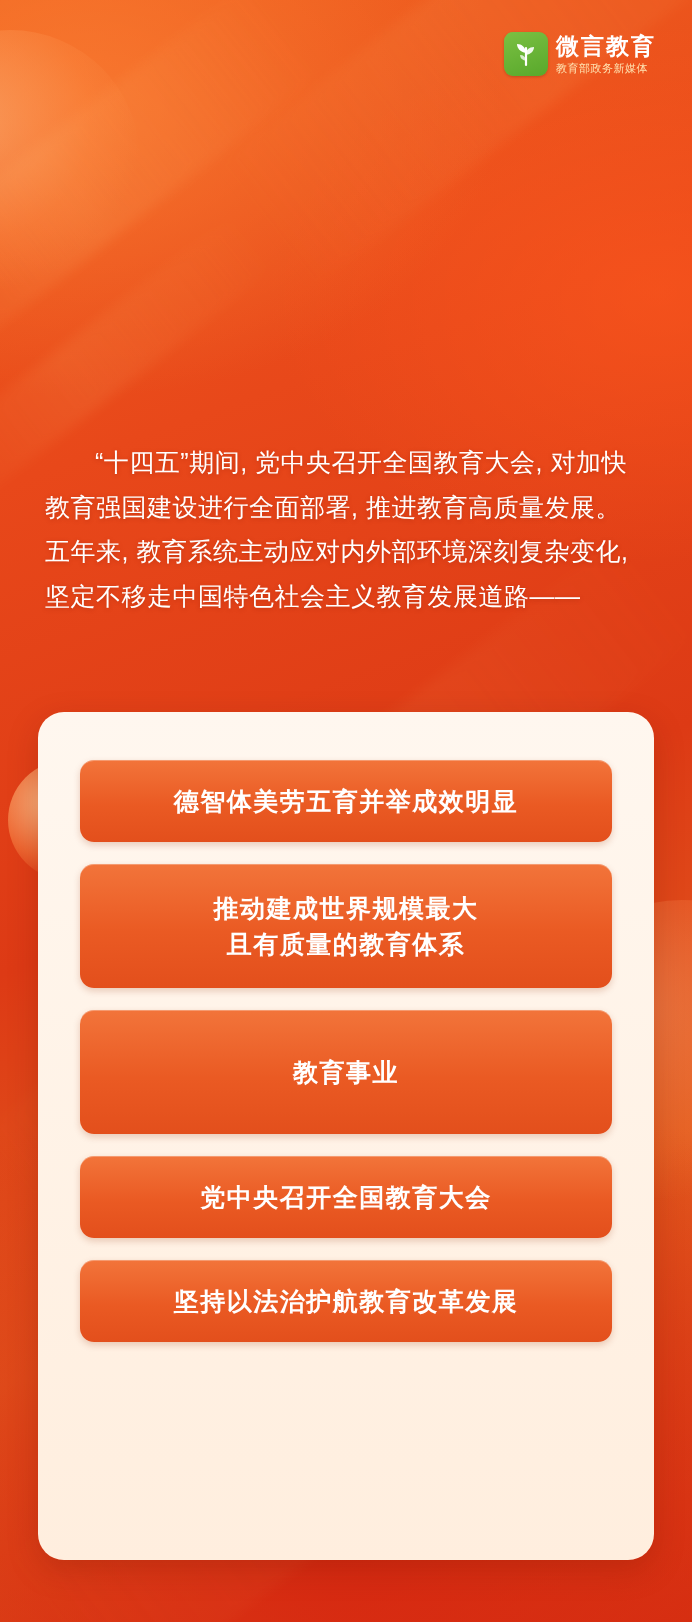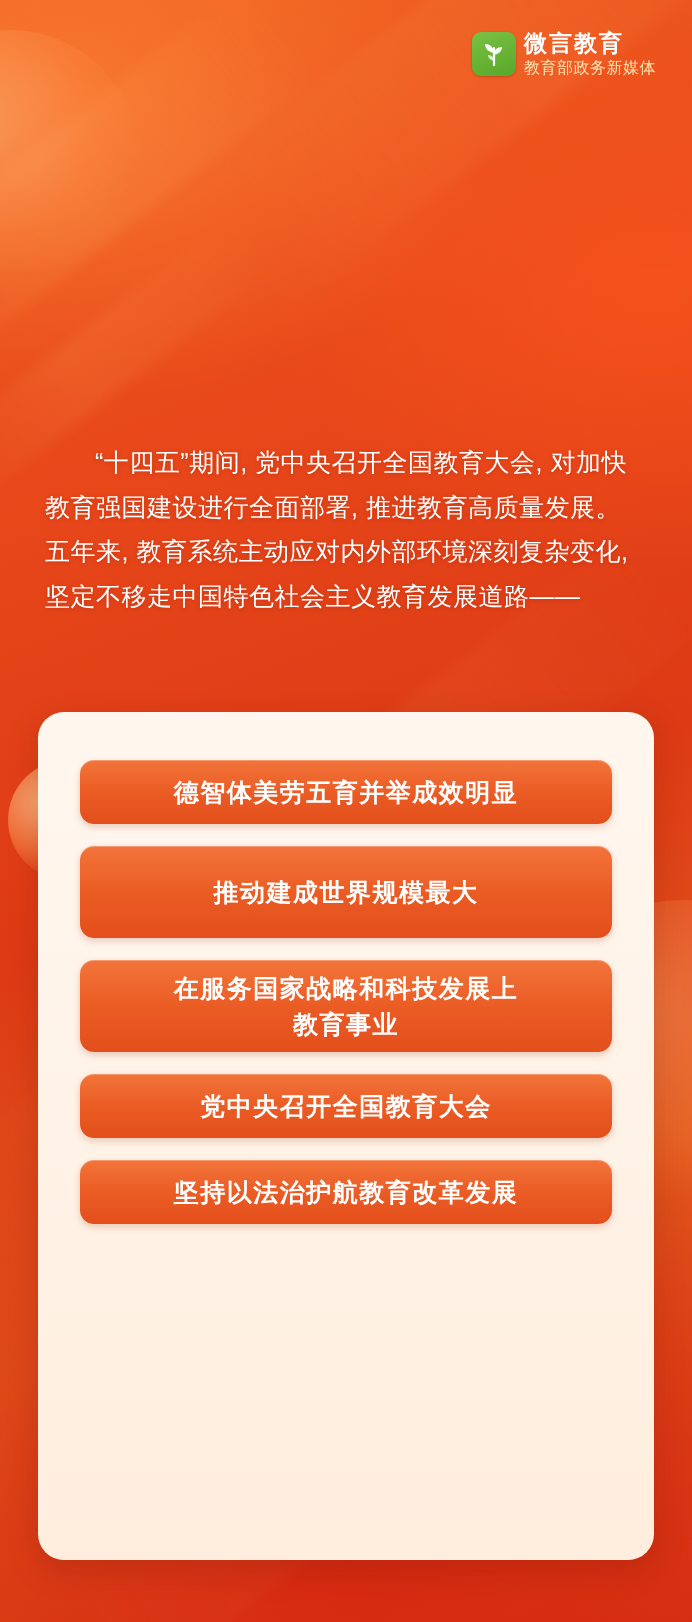--- a/index.html
+++ b/index.html
@@ -74,21 +74,21 @@
     line-height: 1;
   }
   .logo-title {
     font-size: 23px;
     font-weight: bold;
     color: #ffffff;
     letter-spacing: 2px;
   }
   .logo-sub {
     margin-top: 5px;
-    font-size: 16px;
+    font-size: 11px;
     color: #ffe2b0;
     letter-spacing: .5px;
   }
 
   
   .headline {
     position: absolute;
     top: 104px;
     left: 0;
     width: 692px;
@@ -159,22 +159,22 @@
     font-weight: bold;
     letter-spacing: 1.5px;
     line-height: 1.45;
     text-align: center;
     display: flex;
     align-items: center;
     justify-content: center;
     padding: 0 14px;
     box-sizing: border-box;
   }
-  .item.one-line { height: 64px; text-align: center; }
-  .item.two-line { height: 92px; }
+  .item.one-line { height: 82px; text-align: center; }
+  .item.two-line { height: 124px; }
   .item span { display: block; }
 </style>
 </head>
 <body>
 
 <div class="poster">
 
   <div class="streak s1"></div>
   <div class="streak s2"></div>
   <div class="streak s3"></div>
@@ -206,26 +206,26 @@
   <div class="panel">
     <div class="items">
 
       <div class="item one-line">
         <span>德智体美劳五育并举成效明显</span>
       </div>
 
       <div class="item two-line">
         <div>
           <span>推动建成世界规模最大</span>
+          <span>且有质量的教育体系</span>
         </div>
       </div>
 
       <div class="item two-line">
         <div>
-          <span>在服务国家战略和科技发展上</span>
           <span>教育事业</span>
         </div>
       </div>
 
       <div class="item one-line">
         <span>党中央召开全国教育大会</span>
       </div>
 
       <div class="item one-line">
         <span>坚持以法治护航教育改革发展</span>

